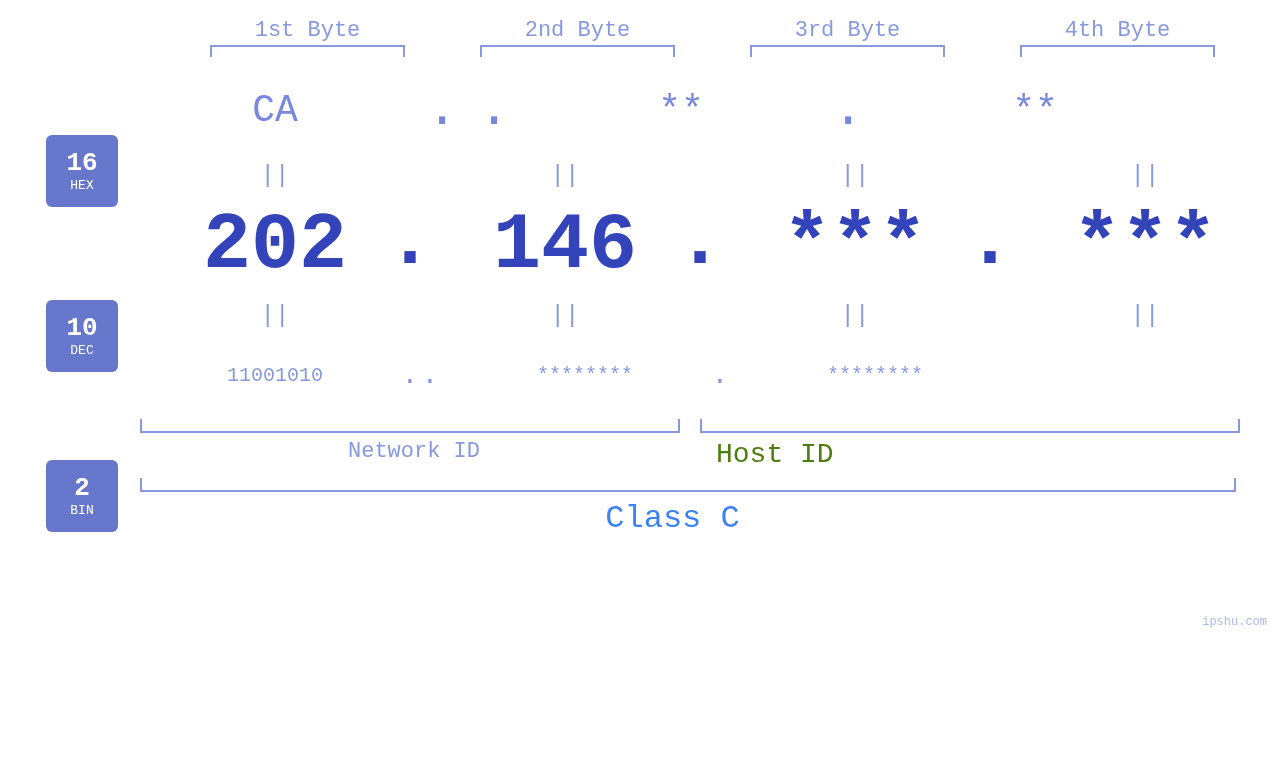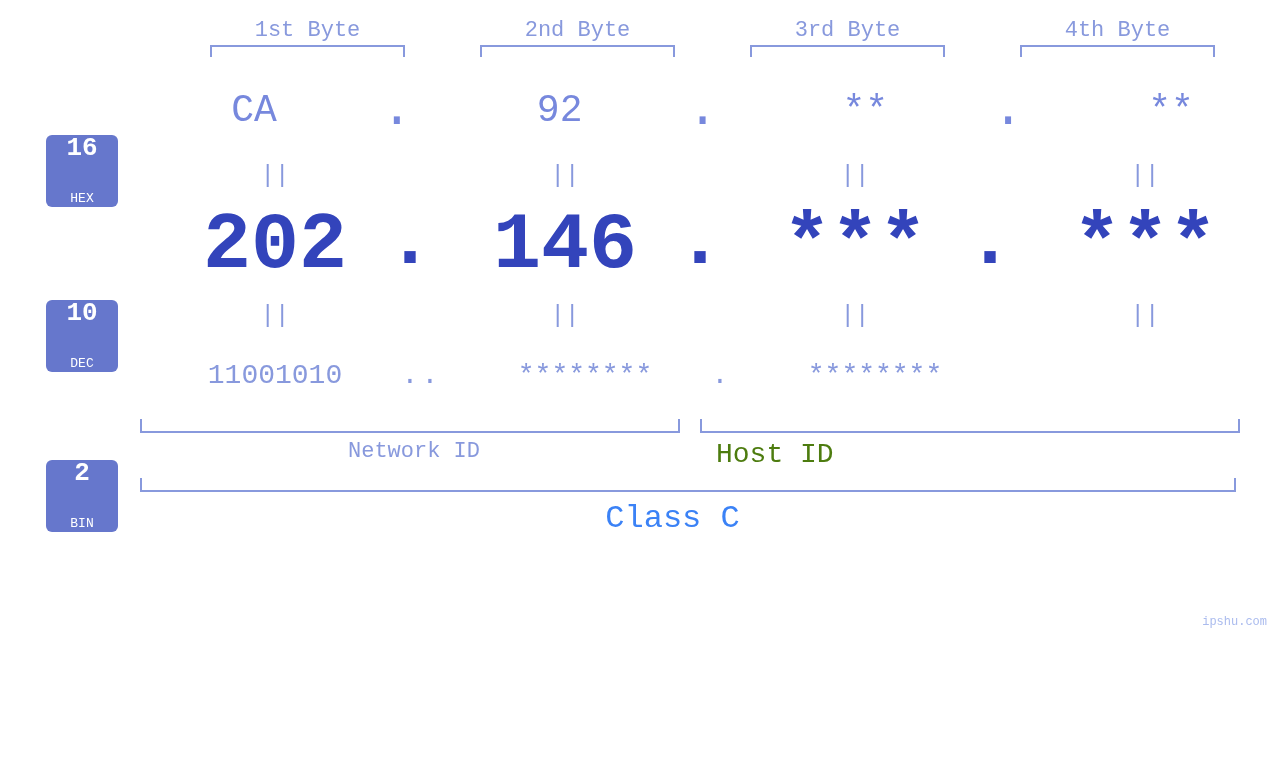--- a/index.html
+++ b/index.html
@@ -68,23 +68,22 @@
     .badge {
       position: absolute;
       left: 46px;
       width: 72px;
       height: 72px;
       background: #6677cc;
       border-radius: 6px;
       display: flex;
       flex-direction: column;
       align-items: center;
-      justify-content: flex-start;
+      justify-content: center;
       color: white;
-      gap: 28px;
     }
 
     .badge-num {
       font-size: 26px;
       font-weight: bold;
       line-height: 1;
     }
 
     .badge-label {
       font-size: 13px;
@@ -196,21 +195,21 @@
       align-items: center;
       height: 80px;
       position: relative;
     }
 
     .bin-cell {
       width: 270px;
       display: flex;
       align-items: center;
       justify-content: center;
-      font-size: 28px;
+      font-size: 20px;
       color: #8899dd;
       font-family: 'Courier New', Courier, monospace;
     }
 
     .dot-med {
       color: #8899dd;
       font-size: 28px;
       width: 40px;
       text-align: center;
       margin-left: -20px;
@@ -359,21 +358,20 @@
   <div class="badge badge-bin">
     <span class="badge-num">2</span>
     <span class="badge-label">BIN</span>
   </div>
 
   <div class="content-rows">
 
     <div class="hex-row">
       <div class="cell cell-small">CA</div>
       <div class="dot">.</div>
-      <div class="cell cell-small">92</div>
       <div class="dot">.</div>
       <div class="cell cell-small">**</div>
       <div class="dot">.</div>
       <div class="cell cell-small">**</div>
     </div>
 
     <div class="eq-row">
       <div class="eq-cell">||</div>
       <div class="eq-dot-spacer"></div>
       <div class="eq-cell">||</div>

